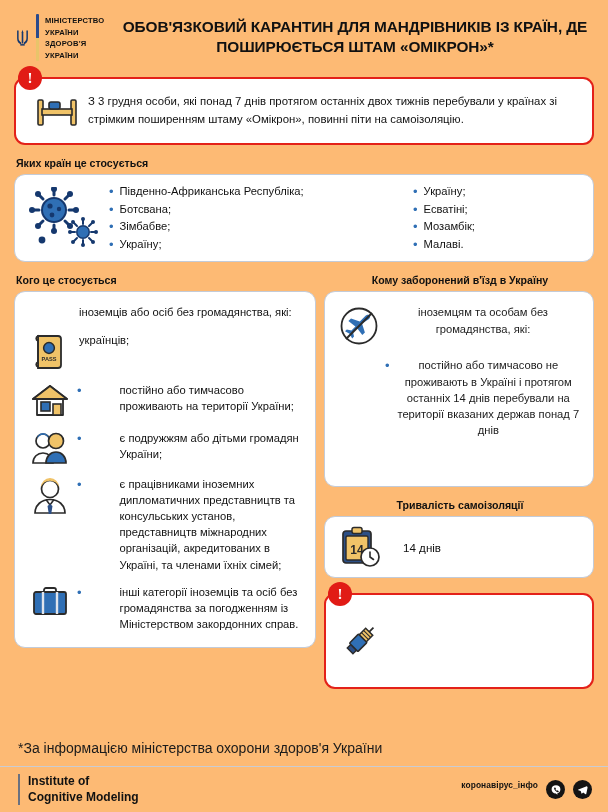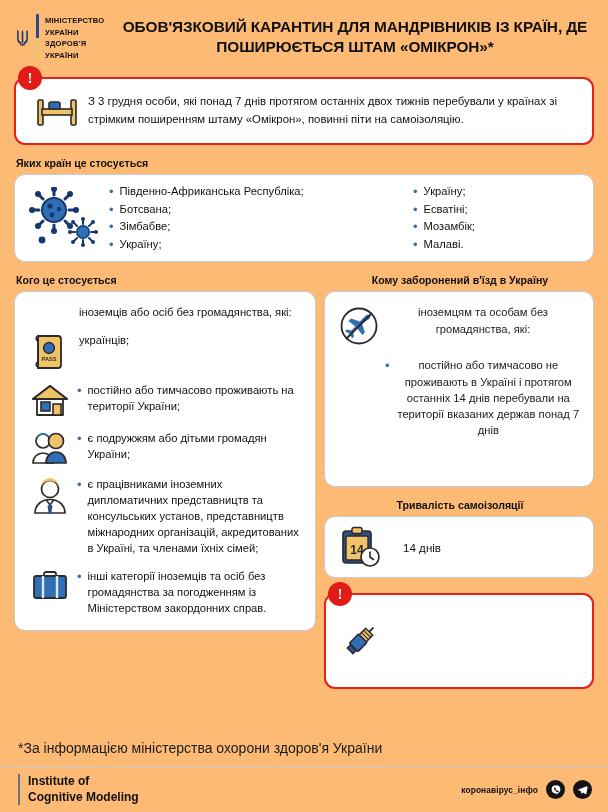--- a/index.html
+++ b/index.html
@@ -48,21 +48,21 @@
   .col-left { flex: 0 0 302px; }
   .col-right { flex: 1; text-align: center; }
 
   .who-card { padding: 12px 10px 14px 8px; }
   .row { display: flex; align-items: flex-start; margin-bottom: 11px; }
   .row:last-child { margin-bottom: 0; }
   .row-icon { flex: 0 0 54px; display: flex; justify-content: center; padding-top: 1px; }
   .row-body { flex: 1; font-size: 11.2px; line-height: 1.45; color: #111; padding-right: 2px; }
   .plain { padding-left: 2px; }
   .sub { display: flex; gap: 6px; }
-  .sub-text { flex: 1; }
+  .sub-text { flex: 1; margin-left: 32px; }
 
   .ban-card { padding: 12px 12px 16px 8px; min-height: 196px; }
   .ban-head { display: flex; align-items: flex-start; }
   .ban-icon { flex: 0 0 52px; display: flex; justify-content: center; padding-top: 2px; }
   .ban-text { flex: 1; font-size: 11.2px; line-height: 1.45; }
   .ban-sub { display: flex; gap: 6px; margin: 11px 0 0 52px; font-size: 11.2px; line-height: 1.45; }
 
   .dur-wrap { margin-top: 12px; }
   .dur-card { display: flex; align-items: center; padding: 8px 10px 8px 6px; min-height: 60px; }
   .dur-icon { flex: 0 0 58px; display: flex; justify-content: center; align-items:center; }
@@ -73,21 +73,21 @@
   .vax-icon { flex: 0 0 52px; display: flex; justify-content: center; align-items:center; }
   .vax-text { flex: 1; font-size: 11.2px; line-height: 1.5; color: #111; }
 
   
   .footnote { position: absolute; left: 18px; top: 740px; font-size: 14px; color: #1b1b1b; }
   .footer-rule { position: absolute; left: 0; top: 766px; width: 608px; height: 1px; background: #c9ccd4; }
   .footer { position: absolute; left: 0; top: 767px; width: 608px; height: 45px; display: flex; align-items: center; justify-content: space-between; padding: 0 16px 0 18px; }
   .brand { display: flex; align-items: stretch; gap: 8px; }
   .brand-bar { width: 2px; background: #6a7180; }
   .brand-text { font-size: 12px; font-weight: 700; line-height: 1.32; color: #111; }
-  .social { display: flex; align-items: center; gap: 8px; }
+  .social { display: flex; align-items: flex-start; gap: 8px; }
   .social-label { font-size: 8.4px; font-weight: 700; color: #111; letter-spacing: .1px; }
   .sicon { width: 19px; height: 19px; border-radius: 50%; background: #141414; display: flex; align-items: center; justify-content: center; }
 </style>
 </head>
 <body>
 
 <div class="page">
 
   <div class="header">
     <div class="logo">

